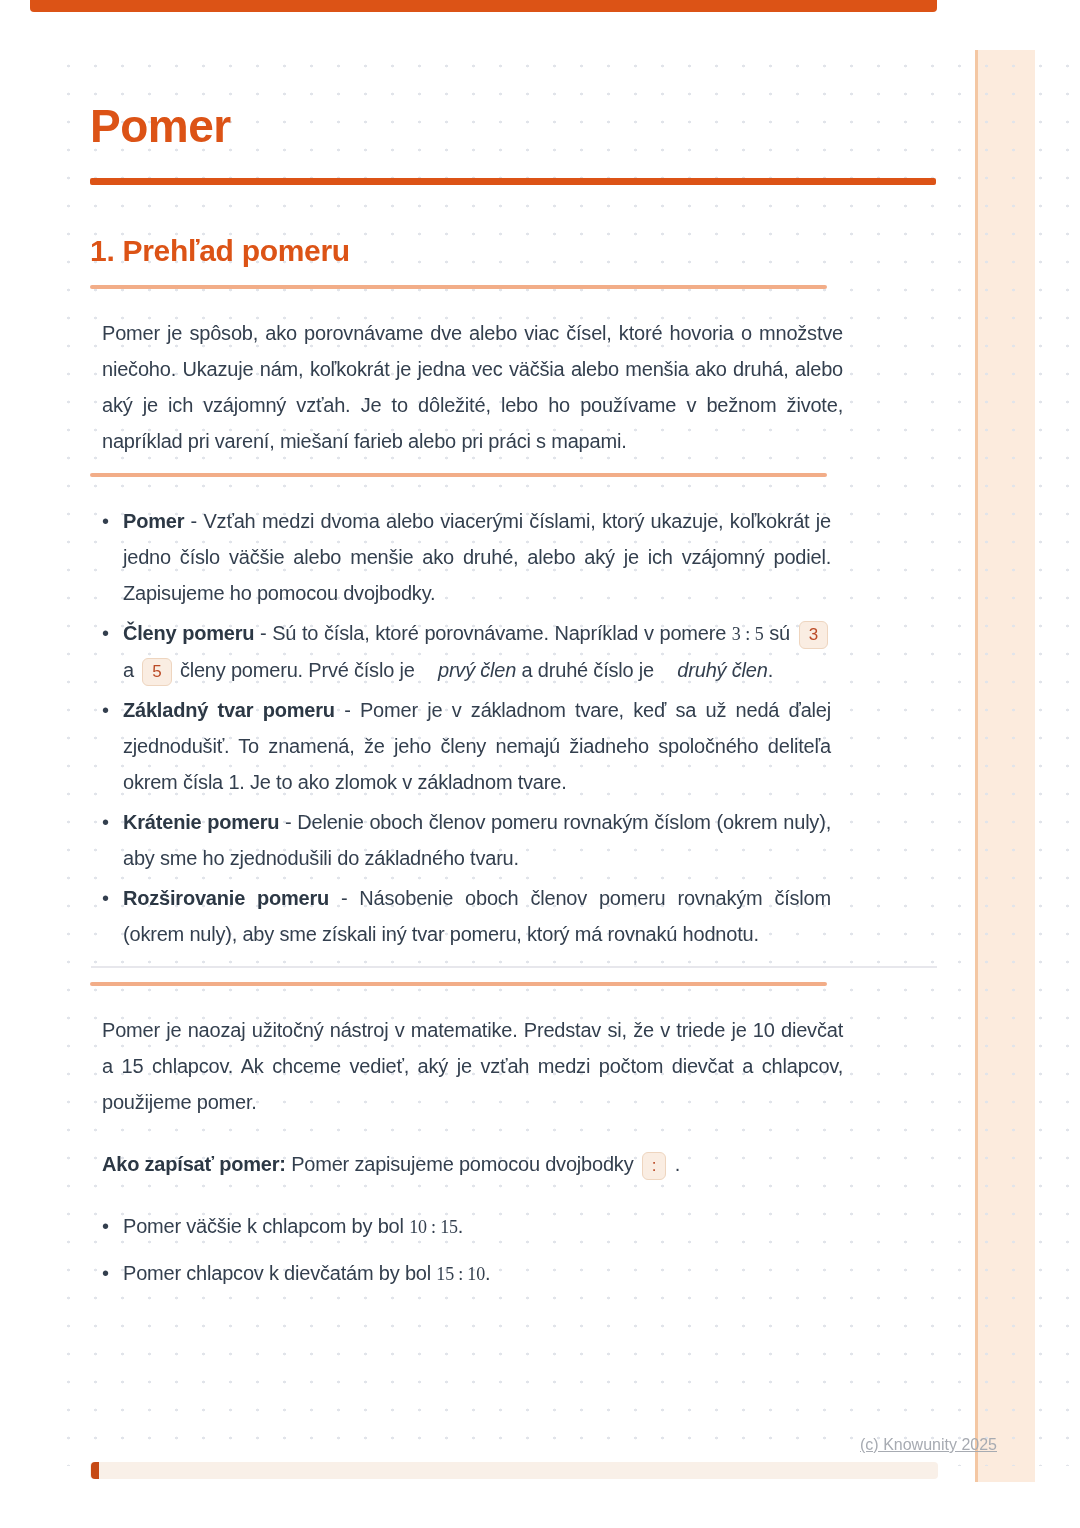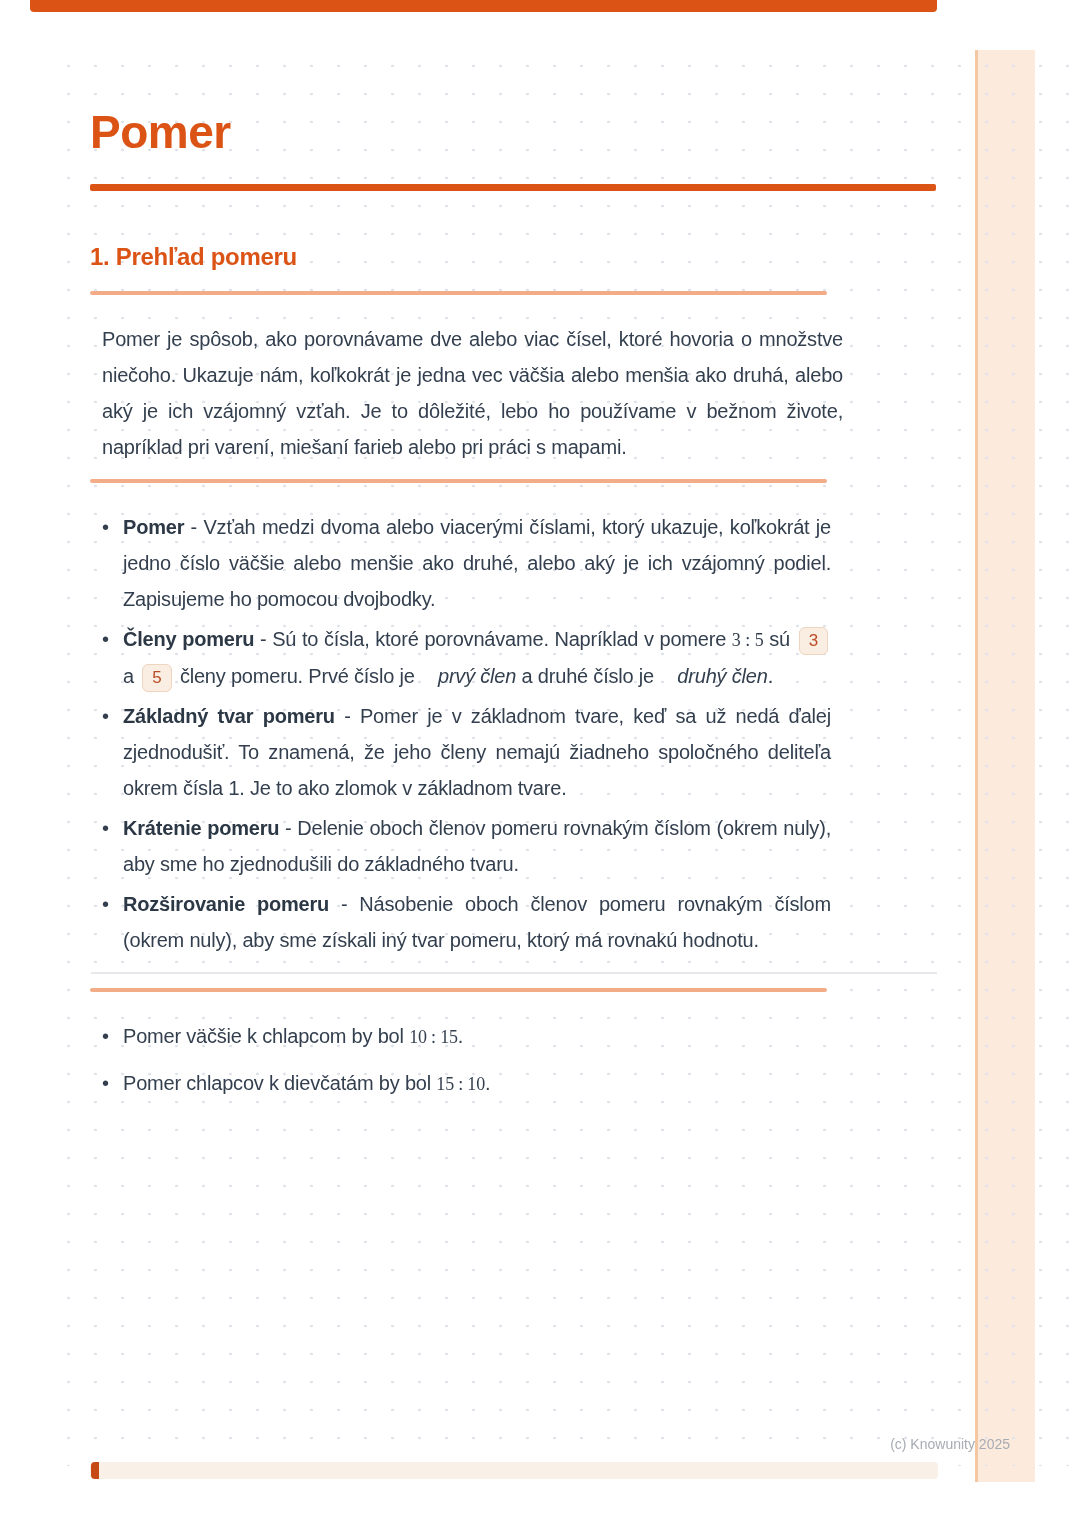--- a/index.html
+++ b/index.html
@@ -20,31 +20,31 @@
     position:absolute;left:975px;top:50px;width:57px;height:1432px;
     background:#fcebdd;border-left:3px solid #f4c7a3;
     z-index:1;
   }
   .top-bar{
     position:absolute;left:30px;top:0;width:907px;height:12px;
     background:#dc5316;border-radius:0 0 4px 4px;
     z-index:3;
   }
   .content{
-    position:absolute;left:90px;top:12px;width:847px;z-index:4;
+    position:absolute;left:90px;top:6px;width:847px;z-index:4;
   }
   h1.doc-title{
     margin:92px 0 0 0;font-size:46px;line-height:56px;font-weight:bold;
     color:#dc5316;letter-spacing:-0.5px;
   }
   .title-rule{
     margin-top:24px;width:846px;height:7px;background:#dc5316;border-radius:2px;
   }
   h2.sec{
-    margin:46px 0 0 0;font-size:24px;line-height:40px;font-weight:bold;
+    margin:46px 0 0 0;font-size:30px;line-height:40px;font-weight:bold;
     color:#dc5316;letter-spacing:-0.3px;
   }
   h2.sec.s2{margin-top:41px;}
   h2.sec.s3{margin-top:52px;}
   .h-underline{
     margin-top:14px;width:737px;height:4px;background:#f2ad88;border-radius:2px;
   }
   p.body{
     margin:26px 0 0 12px;width:741px;font-size:20px;line-height:36px;
     text-align:justify;letter-spacing:-0.2px;color:#333f4e;
@@ -74,22 +74,22 @@
   .ako{margin-top:28px;}
   .callout-sliver{
     position:absolute;left:90px;top:1462px;width:848px;height:17px;
     background:#f9f0e8;border-radius:4px;z-index:4;
   }
   .callout-accent{
     position:absolute;left:1px;top:0;width:8px;height:17px;
     background:#c64a15;border-radius:4px 0 0 4px;
   }
   .copyright{
-    position:absolute;top:1436px;right:70px;z-index:5;
-    font-size:14px;color:#a7abb2;letter-spacing:0;
+    position:absolute;top:1436px;right:83px;z-index:5;
+    font-size:16px;color:#a7abb2;letter-spacing:0;text-decoration:underline;
   }
 </style>
 </head>
 <body>
 
 <div class="side-band"></div>
 <div class="dots"></div>
 <div class="top-bar"></div>
 
 <div class="content">
@@ -122,21 +122,23 @@
     </li>
     <li>
       <span class="dot">•</span>
       <strong>Rozširovanie pomeru</strong><span> - Násobenie oboch členov pomeru rovnakým číslom (okrem nuly), aby sme získali iný tvar pomeru, ktorý má rovnakú hodnotu.</span>
     </li>
   </ul>
 
   <hr class="divider">
 
   <div class="h-underline"></div>
+  <p class="body">Pomer je naozaj užitočný nástroj v matematike. Predstav si, že v triede je 10 dievčat a 15 chlapcov. Ak chceme vedieť, aký je vzťah medzi počtom dievčat a chlapcov, použijeme pomer.</p>
 
+  <p class="body ako"><strong>Ako zapísať pomer:</strong><span> Pomer zapisujeme pomocou dvojbodky </span><span class="badge">:</span><span> .</span></p>
 
   <ul class="bullets loose">
     <li>
       <span class="dot">•</span>
       <span>Pomer väčšie k chlapcom by bol </span><span class="math">10 : 15</span><span>.</span>
     </li>
     <li>
       <span class="dot">•</span>
       <span>Pomer chlapcov k dievčatám by bol </span><span class="math">15 : 10</span><span>.</span>
     </li>

